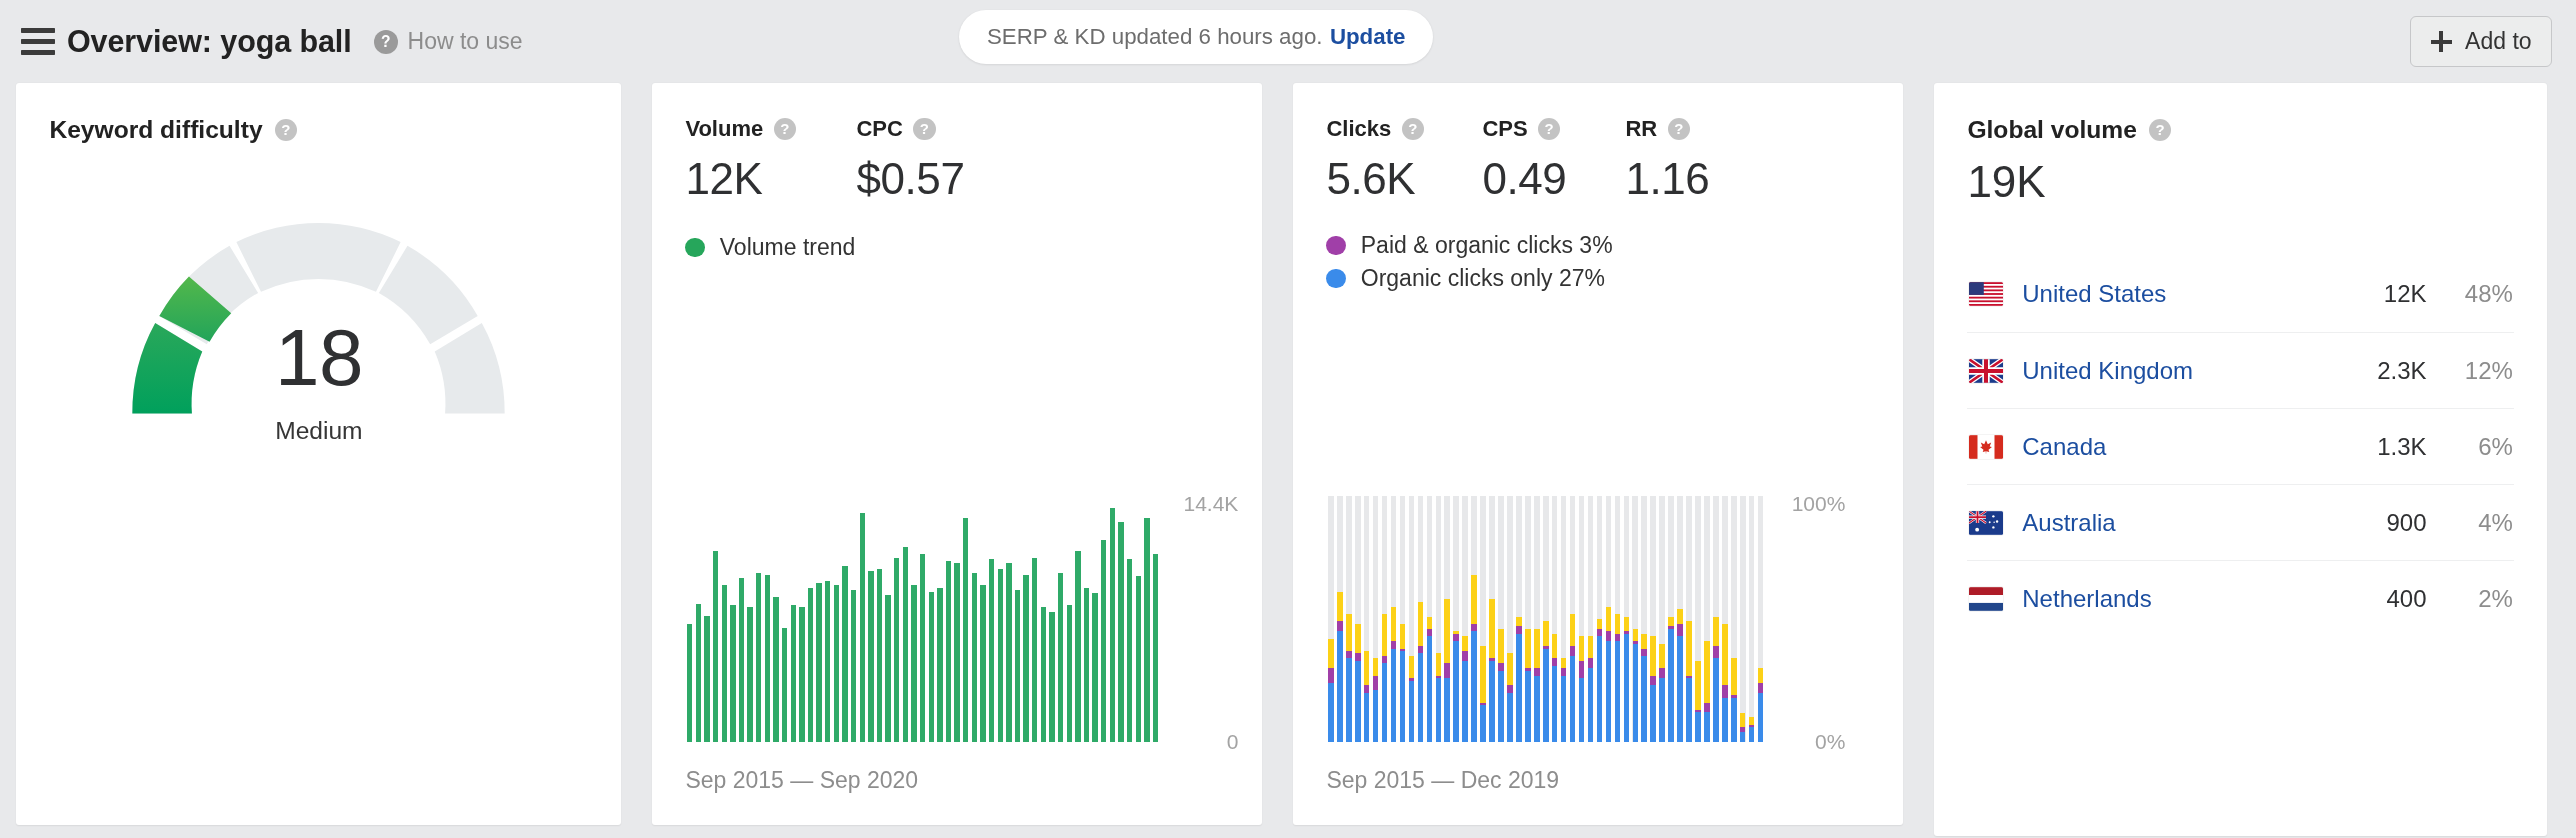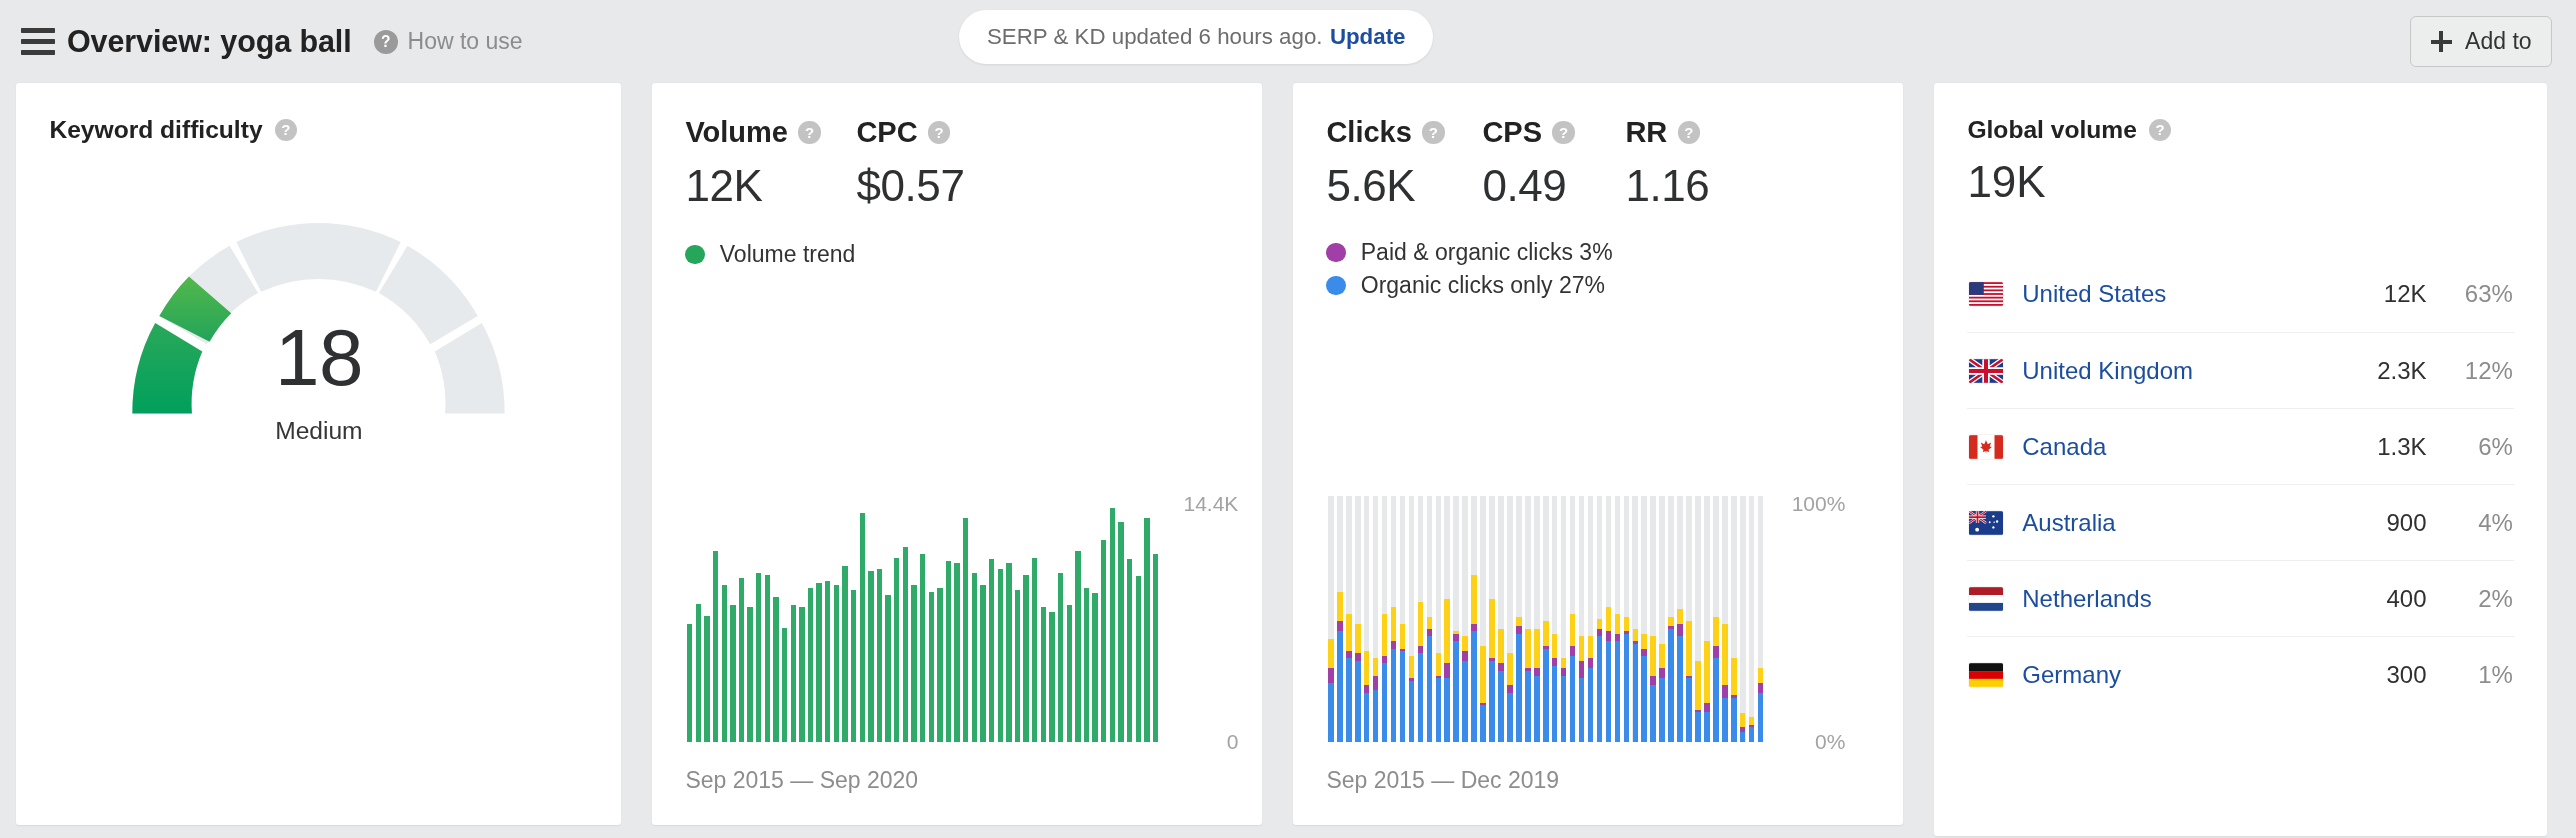--- a/index.html
+++ b/index.html
@@ -141,21 +141,21 @@
     position: absolute;
     left: 34px; right: 34px; top: 521px;
     text-align: center;
     font-size: 23px; line-height: 1.42; color: #7d7d7d;
   }
 
   
   .metrics-row { display: flex; margin-top: 0; }
   .metric { }
   .metric .mlabel-row { display:flex; align-items:center; gap: 10.4px; }
-  .metric .mlabel { font-size: 29px; font-weight: bold; color: #222; }
+  .metric .mlabel { font-size: 22px; font-weight: bold; color: #222; }
   .metric .mvalue { font-size: 44px; color: #2f3032; margin-top: 12px; letter-spacing: -0.4px; }
 
   .legend-row {
     display: flex; align-items: center; gap: 15px; margin-top: 30px;
   }
   .dot { width: 19.4px; height: 19.4px; border-radius: 50%; flex:none; }
   .legend-text { font-size: 23px; color: #333; }
 
   .legend-stack { margin-top: 28px; }
   .legend-stack .legend-row { margin-top: 6px; }
@@ -952,21 +952,21 @@
                 <rect y="9.84" width="46" height="2.46" fill="#c8102e"></rect>
                 <rect y="14.76" width="46" height="2.46" fill="#c8102e"></rect>
                 <rect y="19.68" width="46" height="2.46" fill="#c8102e"></rect>
                 <rect y="24.6" width="46" height="2.46" fill="#c8102e"></rect>
                 <rect y="29.52" width="46" height="2.46" fill="#c8102e"></rect>
                 <rect width="20" height="17.2" fill="#2b3a7c"></rect>
               </svg></span>
             <span class="country-name">United States</span>
             <span class="country-spacer"></span>
             <span class="country-vol">12K</span>
-            <span class="country-pct">63%</span>
+            <span class="country-pct">48%</span>
           </div>
           <div class="country-row">
             <span class="flag"><svg viewBox="0 0 46 32" width="34" height="24">
                 <rect width="46" height="32" fill="#1b3b8b"></rect>
                 <path d="M0 0 L46 32 M46 0 L0 32" stroke="#fff" stroke-width="7"></path>
                 <path d="M0 0 L46 32 M46 0 L0 32" stroke="#c8102e" stroke-width="3.5"></path>
                 <path d="M23 0 V32 M0 16 H46" stroke="#fff" stroke-width="10"></path>
                 <path d="M23 0 V32 M0 16 H46" stroke="#c8102e" stroke-width="5.5"></path>
               </svg></span>
             <span class="country-name">United Kingdom</span>
@@ -1012,29 +1012,18 @@
             <span class="flag"><svg viewBox="0 0 46 32" width="34" height="24">
                 <rect width="46" height="10.7" fill="#ae1c28"></rect>
                 <rect y="10.7" width="46" height="10.6" fill="#fff"></rect>
                 <rect y="21.3" width="46" height="10.7" fill="#21468b"></rect>
               </svg></span>
             <span class="country-name">Netherlands</span>
             <span class="country-spacer"></span>
             <span class="country-vol">400</span>
             <span class="country-pct">2%</span>
           </div>
-          <div class="country-row">
-            <span class="flag"><svg viewBox="0 0 46 32" width="34" height="24">
-                <rect width="46" height="10.7" fill="#111"></rect>
-                <rect y="10.7" width="46" height="10.6" fill="#dd0000"></rect>
-                <rect y="21.3" width="46" height="10.7" fill="#ffce00"></rect>
-              </svg></span>
-            <span class="country-name">Germany</span>
-            <span class="country-spacer"></span>
-            <span class="country-vol">300</span>
-            <span class="country-pct">1%</span>
-          </div>
         </div>
     </div>
   </div>
 
 </div>
 
 
 </body></html>

